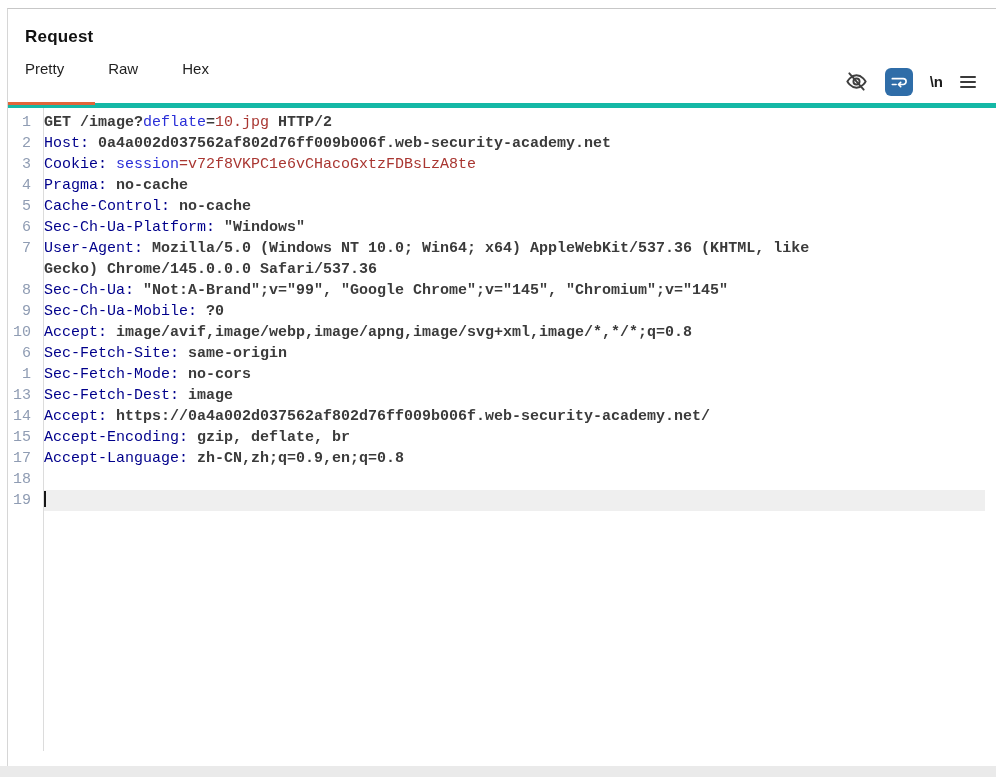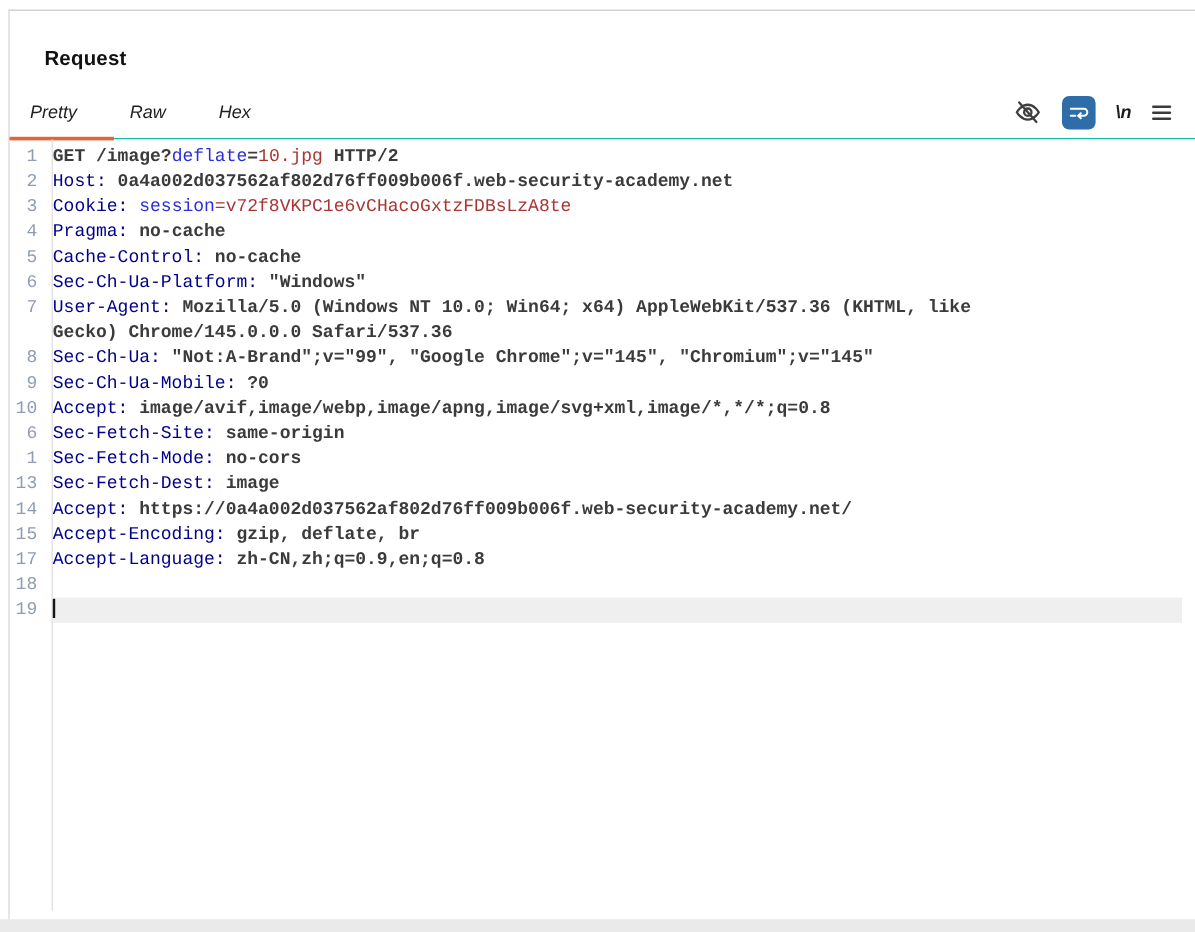--- a/index.html
+++ b/index.html
@@ -6,24 +6,24 @@
   body{
     width:996px;height:777px;position:relative;overflow:hidden;
     background:#ffffff;font-family:"Liberation Sans",sans-serif;
   }
   .panel{
     position:absolute;top:8px;left:7px;width:989px;height:769px;
     box-sizing:border-box;background:#fff;
     border-top:1px solid #c7c7c7;border-left:1px solid #d6d6d6;
   }
   .panel-header{padding:18px 0 0 17px;}
-  .panel-title{margin:12px;font-size:17px;font-weight:bold;color:#121212;letter-spacing:.2px;}
+  .panel-title{margin:0;font-size:17px;font-weight:bold;color:#121212;letter-spacing:.2px;}
   .tabbar{
     position:relative;margin-top:13px;height:43px;
-    border-bottom:1px solid #14b8a6;display:flex;align-items:center;font-style:italic;
+    border-bottom:5px solid #14b8a6;display:flex;align-items:flex-start;
   }
   .tabs{display:flex;gap:44px;padding-left:17px;}
   .tab{font-size:15px;color:#1f1f1f;cursor:pointer;}
   .tab-underline{
     position:absolute;left:0;bottom:-2px;width:87px;height:3px;
     background:var(--c-accent);
   }
   .toolbar{
     position:absolute;right:20px;top:50%;transform:translateY(-50%);
     display:flex;align-items:center;gap:17px;

